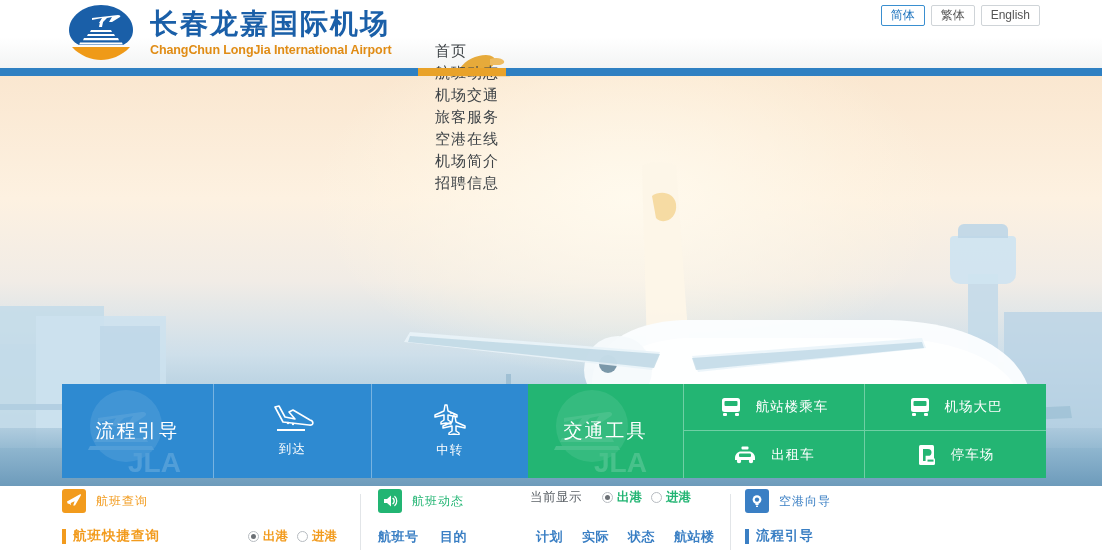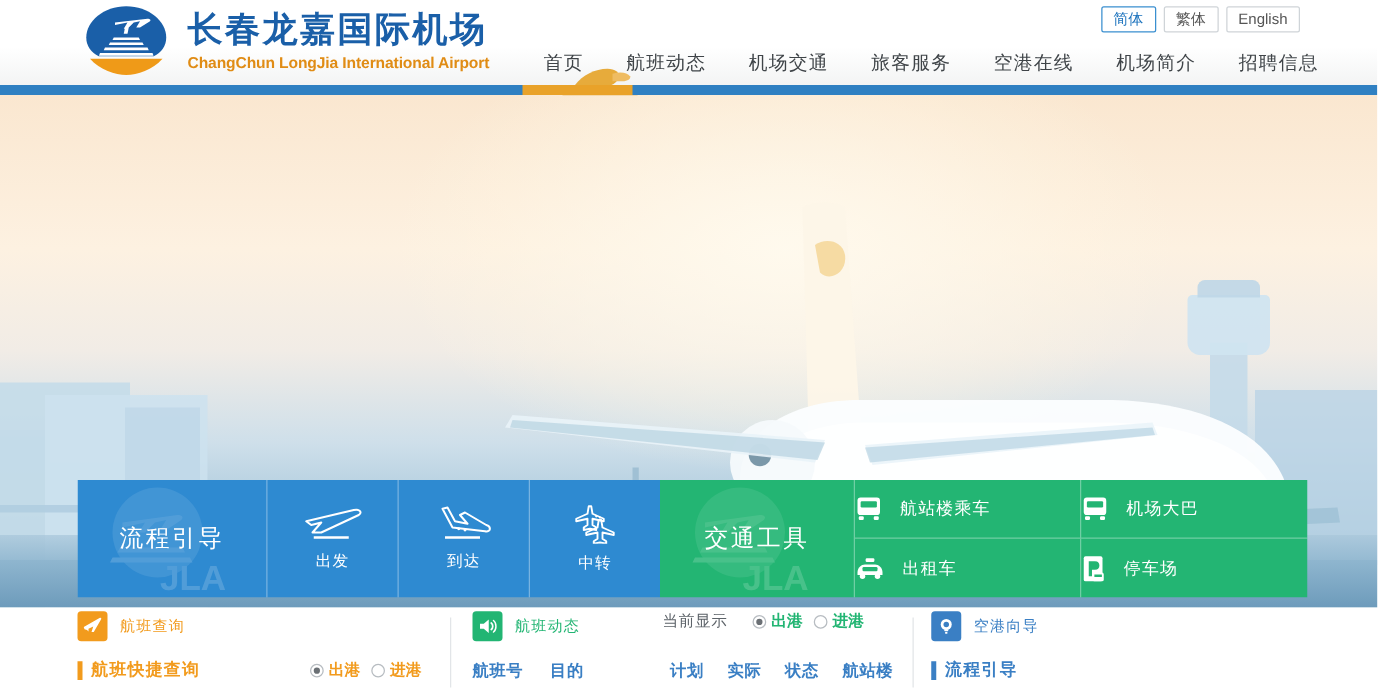--- a/index.html
+++ b/index.html
@@ -33,21 +33,21 @@
   .lang{ position:absolute; right:62px; top:5px; display:flex; gap:6px; }
   .lang button{
     font-family:"Liberation Sans",sans-serif;
     background:#fff; border:1px solid #cfd4d8; color:#555;
     font-size:12px; padding:2px 9px; height:21px; line-height:15px; cursor:pointer;
     border-radius:2px;
   }
   .lang button.active{ border-color:#3a8fd0; color:#1b72bd; }
 
   
-  .nav{ position:absolute; left:418px; top:40px; display:flex; gap:0; }
+  .nav{ position:absolute; left:418px; top:40px; display:flex; gap:0;flex-direction:column; }
   .nav-item{
     position:relative; font-size:15px; color:#3f4448; padding:0 17px;
     line-height:22px; white-space:nowrap; cursor:pointer; letter-spacing:1px;
   }
   .nav-item.active{ color:#3f4448; }
   .nav-plane{
     position:absolute; left:28px; top:12px; width:70px; height:26px;
     pointer-events:none;
   }
 
@@ -139,21 +139,21 @@
   }
   .tile:last-child{ border-right:none; }
   .tile .lbl{ letter-spacing:1px; }
   .tile svg{ display:block; }
 
   .green-grid{
     flex:1; display:grid; grid-template-columns:1fr 1fr; grid-template-rows:1fr 1fr;
     position:relative; z-index:2;
   }
   .gcell{
-    display:flex; align-items:center; gap:14px;
+    display:flex; align-items:center; justify-content:center; gap:14px;
     color:#fff; font-size:13.5px; letter-spacing:1px; cursor:pointer;
     border-right:1px solid rgba(255,255,255,0.35);
     border-bottom:1px solid rgba(255,255,255,0.35);
   }
   .gcell:nth-child(2),.gcell:nth-child(4){ border-right:none; }
   .gcell:nth-child(3),.gcell:nth-child(4){ border-bottom:none; }
 
   
   .bottom{
     position:absolute; left:0; top:486px; width:1102px; height:66px;
@@ -350,29 +350,20 @@
         <path d="M30 32 l44 -6 c4 0 5 2 3 4 l-12 8 -5 0 5 -8 -9 2 -8 8 -5 0 5 -8 -18 4 z" fill="#ffffff"></path>
         <path d="M28 52 l50 0 2 4 -54 0 z" fill="#ffffff"></path>
         <path d="M22 60 l62 0 2 4 -66 0 z" fill="#ffffff"></path>
         <text x="60" y="86" font-family="Liberation Sans, sans-serif" font-size="28" font-weight="bold" fill="#ffffff">JLA</text>
       </svg>
 
       <div class="pnl-title">
         <span>流程引导</span>
       </div>
 
-      <div class="tile">
-        <svg width="54" height="30" viewBox="0 0 54 30">
-          <g fill="none" stroke="#ffffff" stroke-width="1.6" stroke-linejoin="round">
-            <path d="M6 13 L44 4 C49 3 51 6 48 8 L18 22 L11 22 L18 14 L10 16 Z"></path>
-          </g>
-          <rect x="12" y="25" width="28" height="2" fill="#ffffff"></rect>
-        </svg>
-        <span class="lbl">出发</span>
-      </div>
 
       <div class="tile">
         <svg width="54" height="30" viewBox="0 0 54 30">
           <g fill="none" stroke="#ffffff" stroke-width="1.6" stroke-linejoin="round">
             <path d="M10 3 L18 18 L44 21 C49 22 49 17 45 16 L28 6 L24 8 L30 15 L20 13 L14 2 Z"></path>
           </g>
           <rect x="12" y="25" width="28" height="2" fill="#ffffff"></rect>
           <circle cx="23" cy="19" r="1.2" fill="#ffffff"></circle>
           <circle cx="28" cy="20" r="1.2" fill="#ffffff"></circle>
         </svg>

